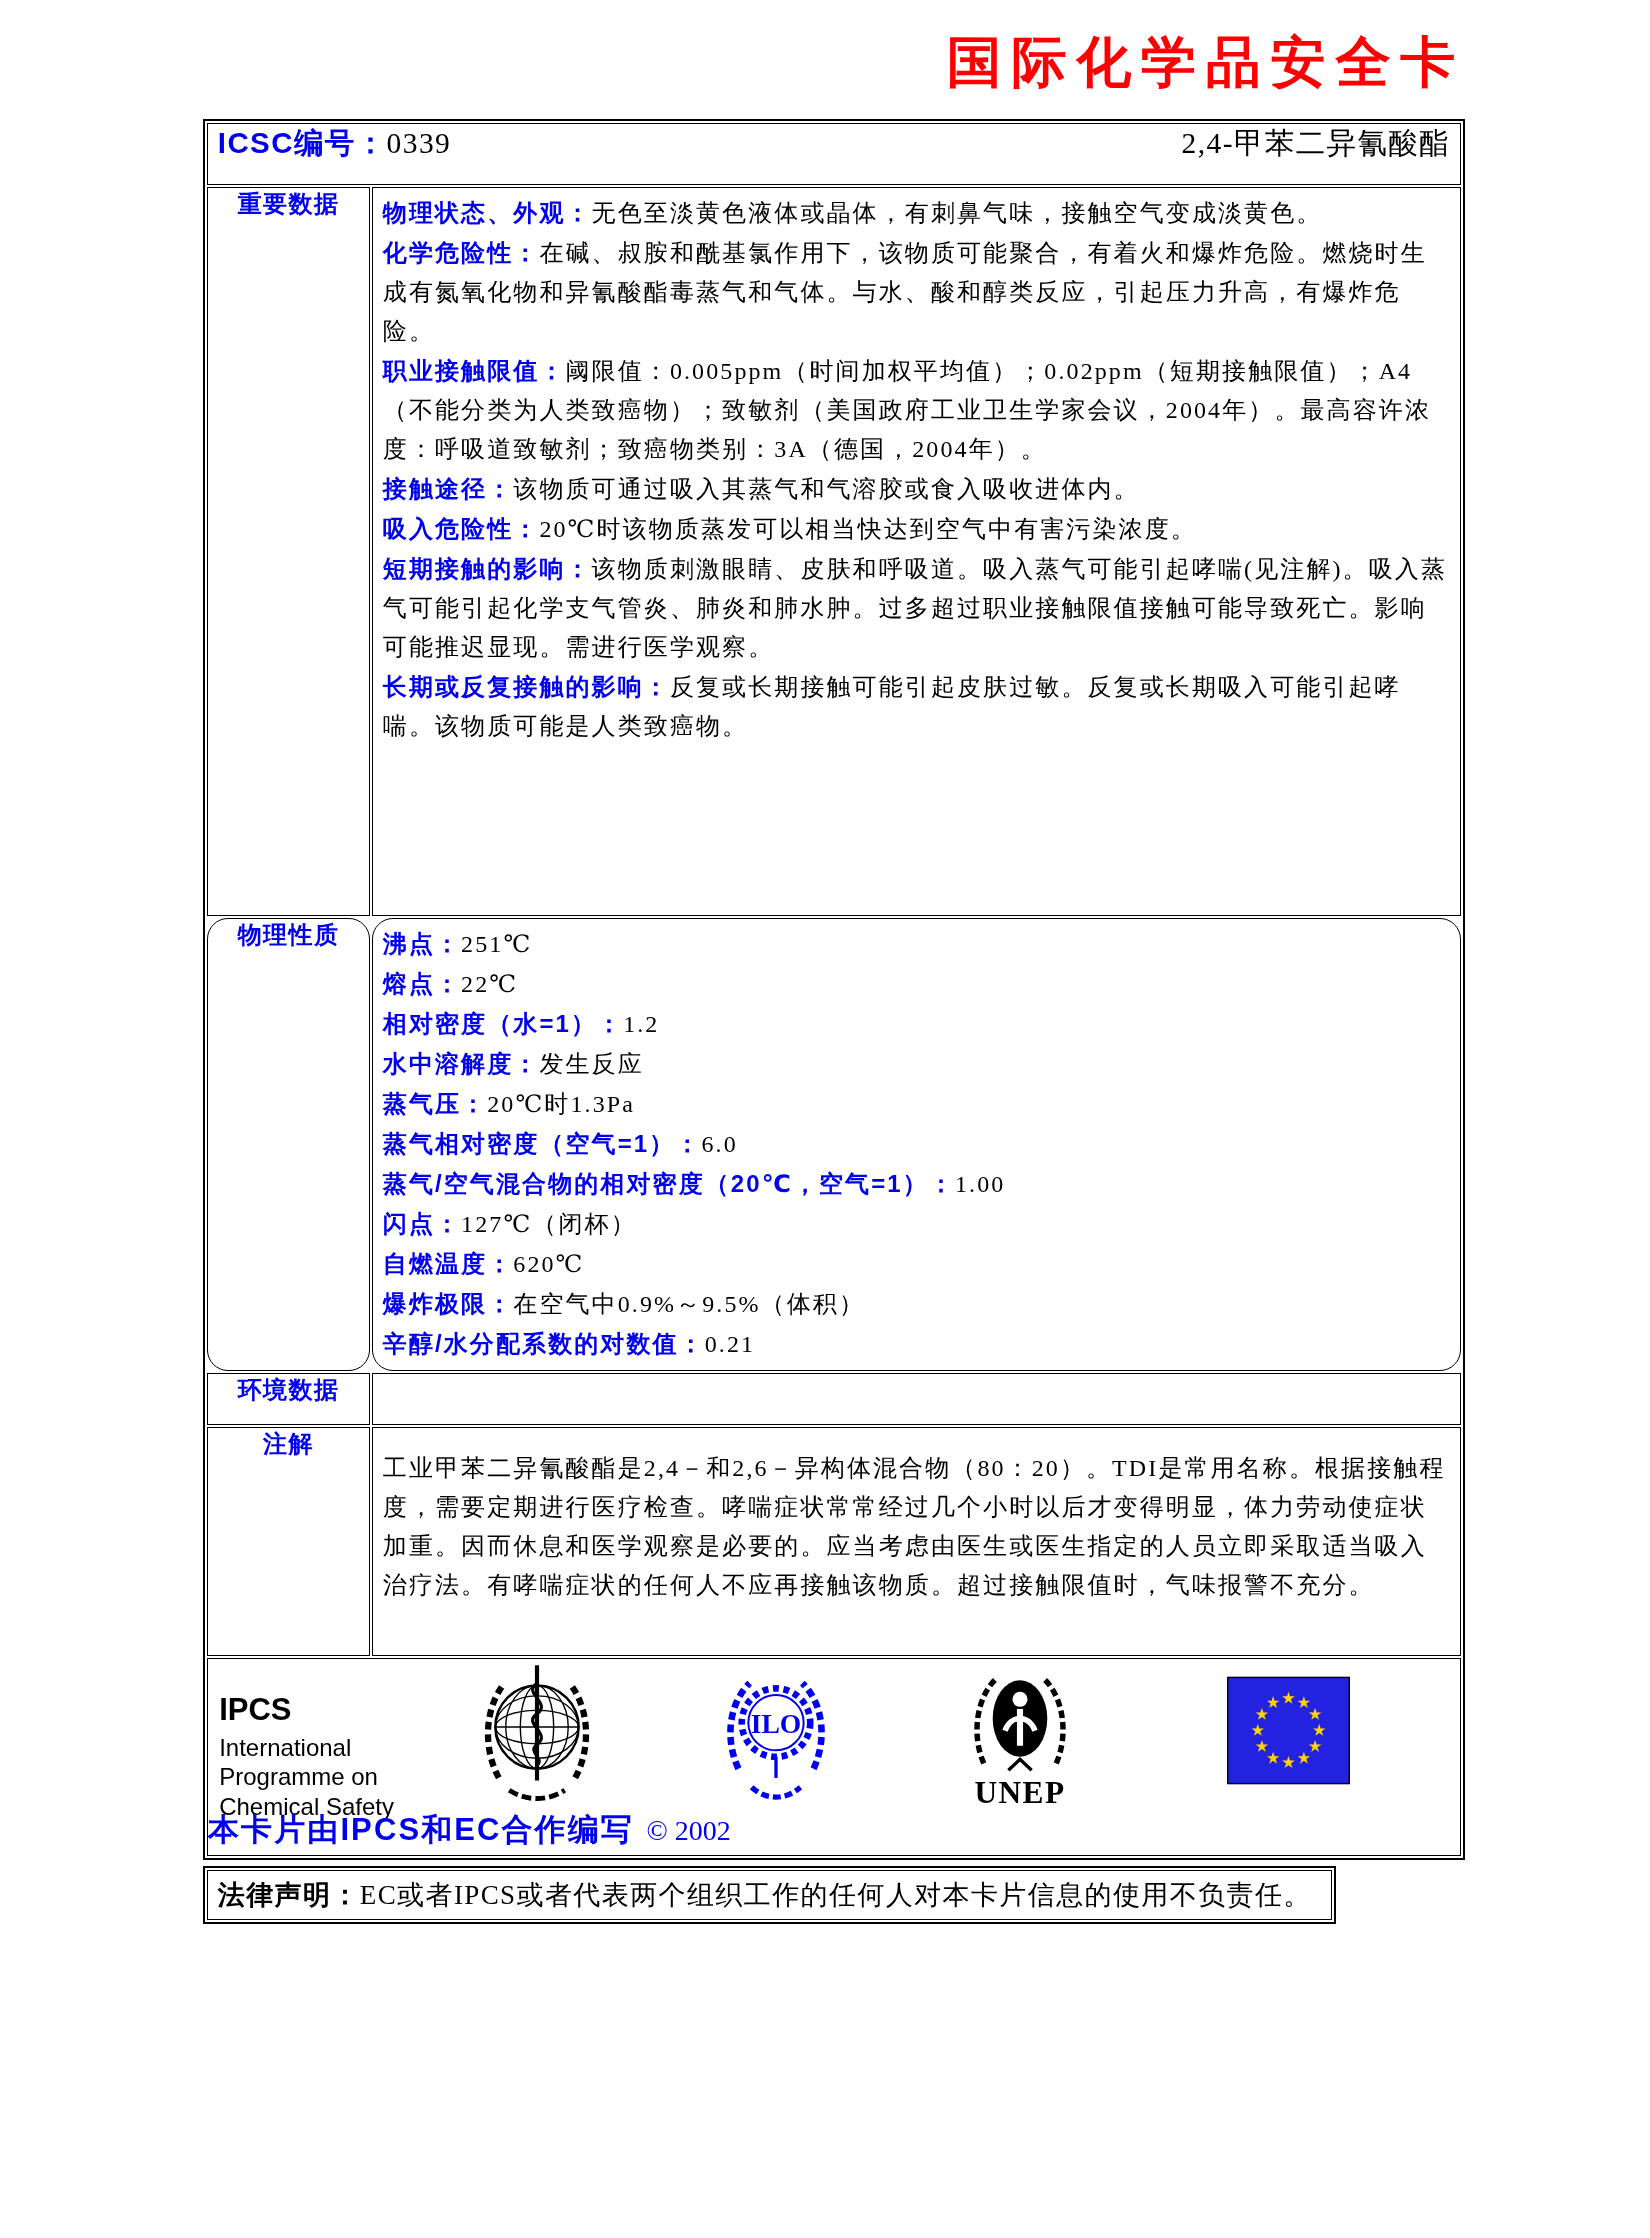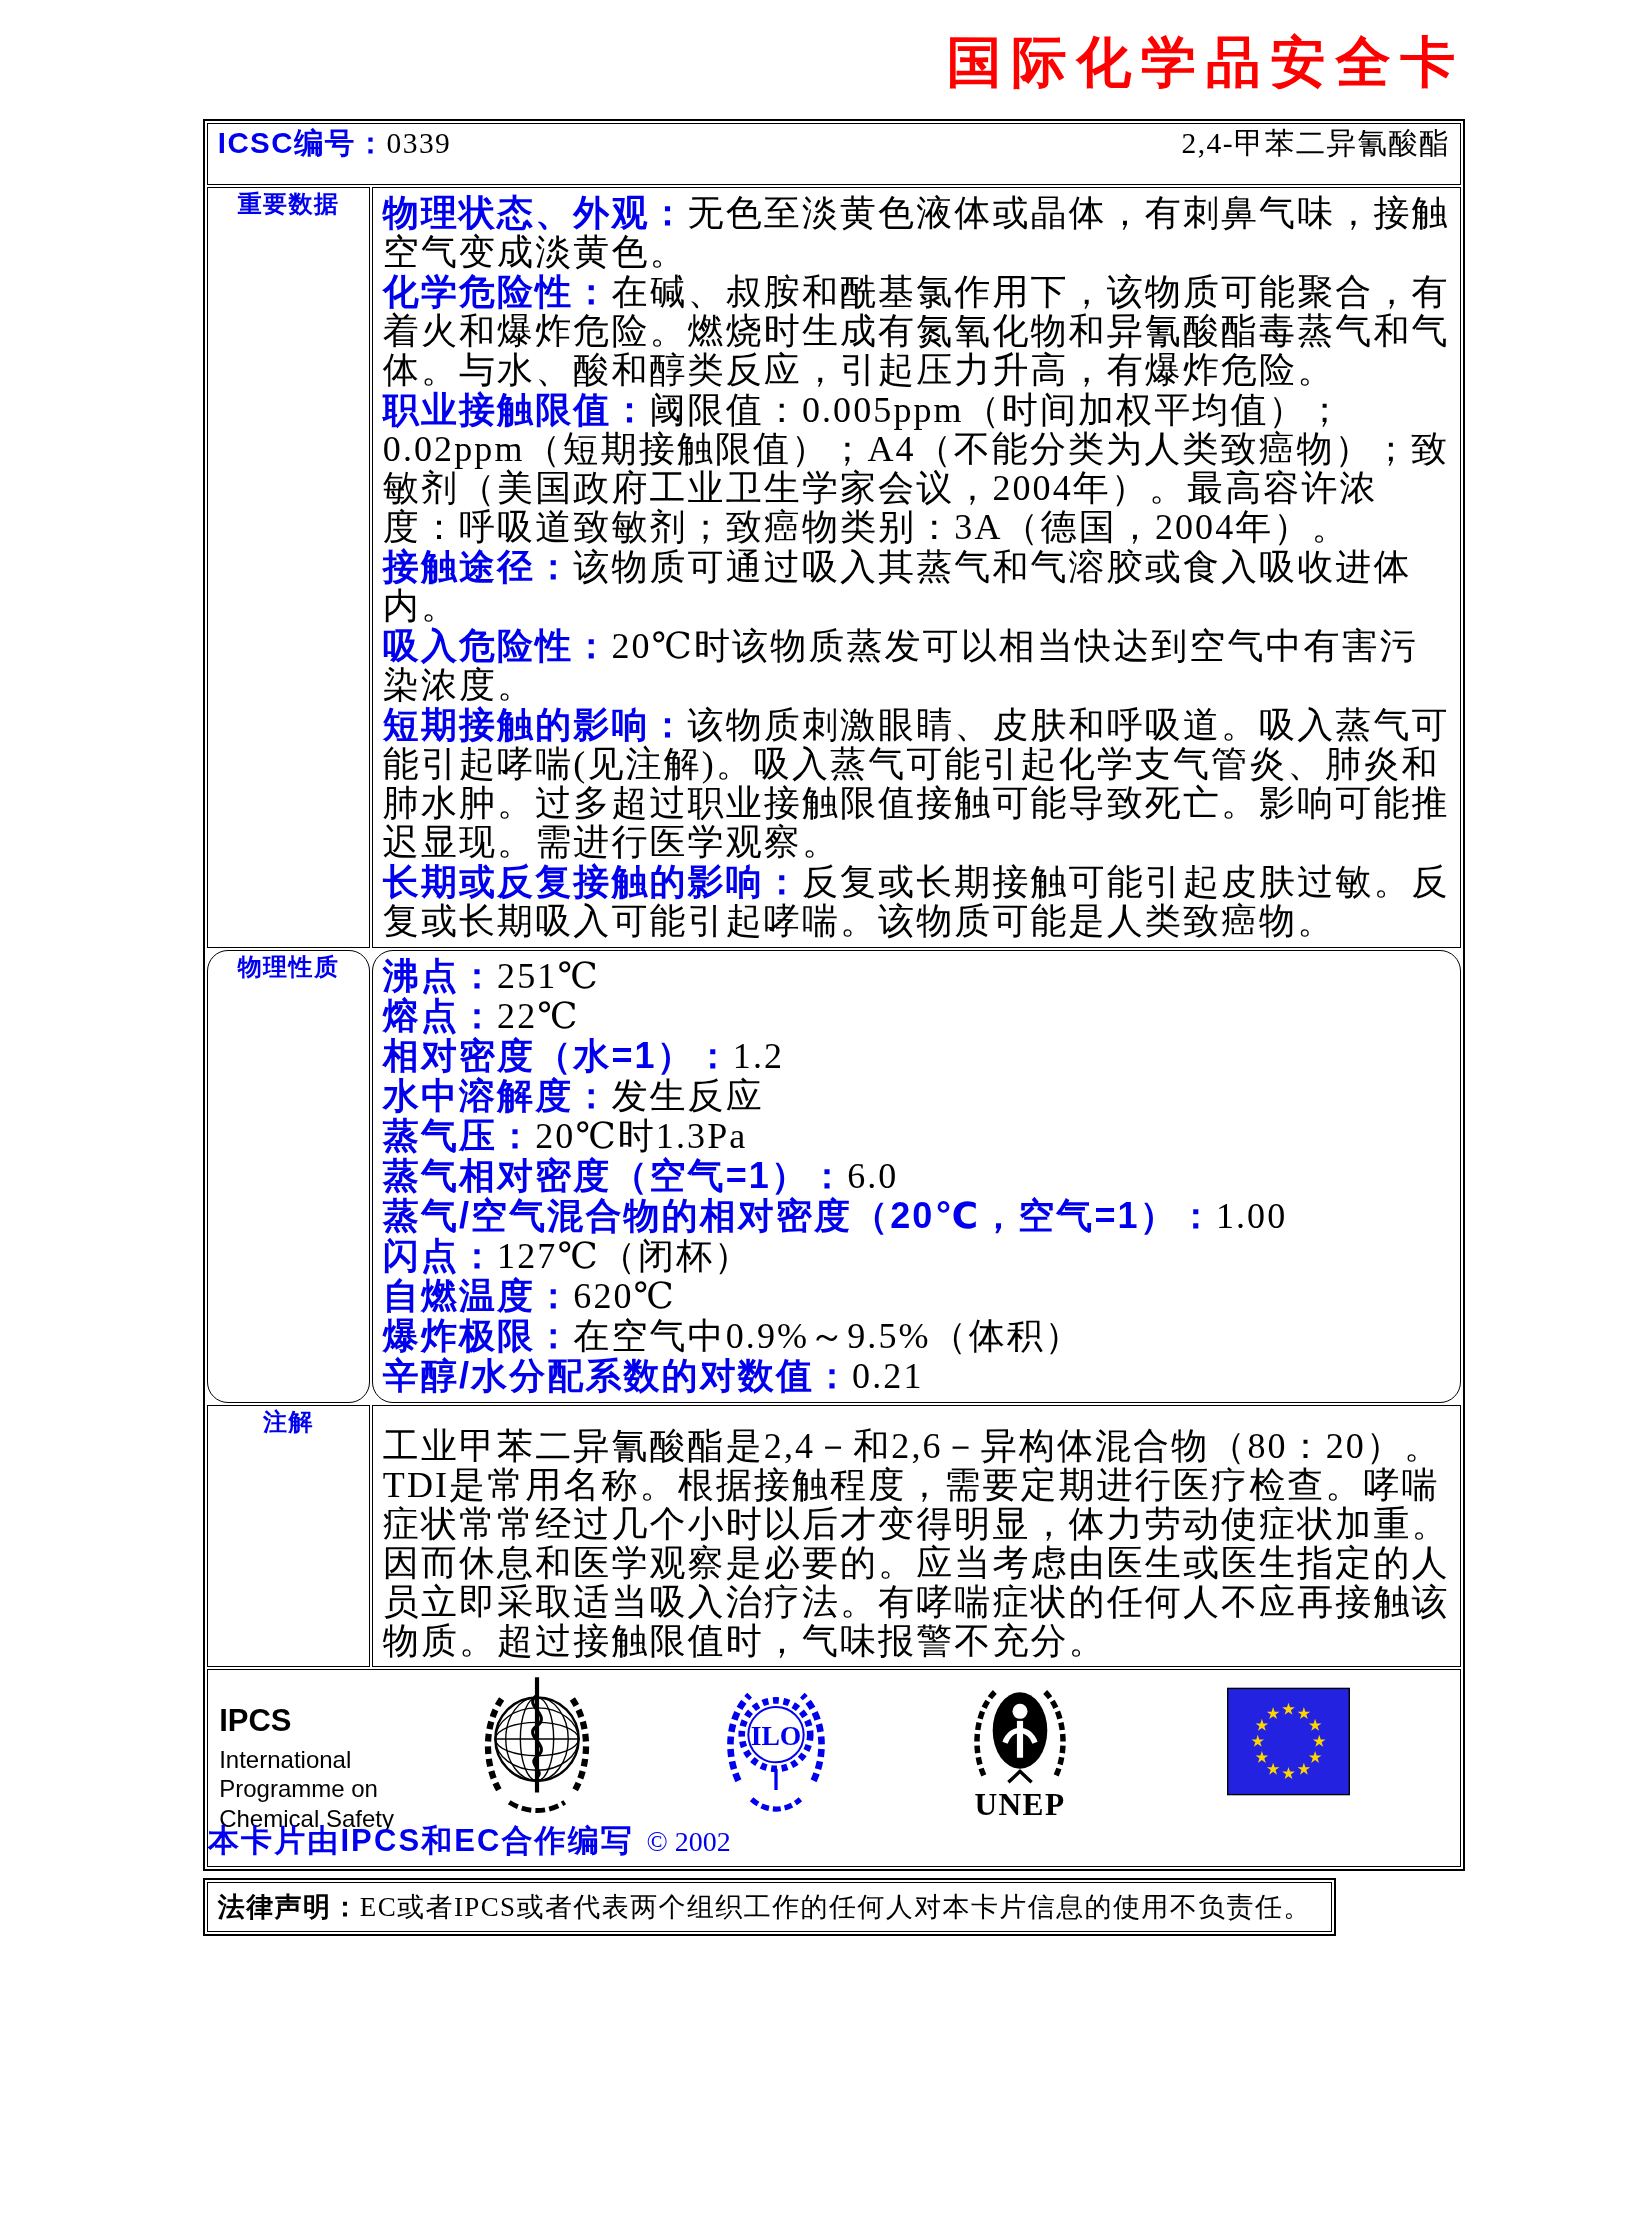--- a/index.html
+++ b/index.html
@@ -15,21 +15,21 @@
   .wrap{position:absolute;left:203px;top:0;width:1262px;}
   .title{margin-top:29.5px;margin-bottom:24px;text-align:right;
          color:var(--red);font-family:var(--sans);font-weight:bold;
          font-size:55px;line-height:65px;letter-spacing:9.8px;}
   table.card{width:1262px;border:2.1px solid var(--ink);
              border-collapse:separate;border-spacing:2.1px;background:#fff;}
   table.card td{border:1.4px solid var(--ink);background:#fff;vertical-align:top;}
   td.lblcol{width:163px;text-align:center;vertical-align:middle;
             color:var(--blue);font-family:var(--sans);font-weight:bold;
             font-size:24px;letter-spacing:1.4px;}
-  td.content{font-size:36px;line-height:39px;letter-spacing:2.1px;
+  td.content{font-size:24px;line-height:39px;letter-spacing:2.1px;
              padding:5.6px 9.8px;}
   .h{color:var(--blue);font-family:var(--sans);font-weight:bold;}
   .t{color:var(--ink);}
   .item{margin:0;}
   
   td.hdr{height:62px;vertical-align:middle;padding:0 9.8px;}
   .hdr-flex{display:flex;justify-content:space-between;align-items:center;
             font-size:29.5px;letter-spacing:1.4px;}
   .hdr-left .h{font-size:29.5px;}
   
@@ -106,20 +106,24 @@
         <div class="item"><span class="h">蒸气压：</span><span class="t">20℃时1.3Pa</span></div>
         <div class="item"><span class="h">蒸气相对密度（空气=1）：</span><span class="t">6.0</span></div>
         <div class="item"><span class="h">蒸气/空气混合物的相对密度（20℃，空气=1）：</span><span class="t">1.00</span></div>
         <div class="item"><span class="h">闪点：</span><span class="t">127℃（闭杯）</span></div>
         <div class="item"><span class="h">自燃温度：</span><span class="t">620℃</span></div>
         <div class="item"><span class="h">爆炸极限：</span><span class="t">在空气中0.9%～9.5%（体积）</span></div>
         <div class="item"><span class="h">辛醇/水分配系数的对数值：</span><span class="t">0.21</span></div>
       </td>
     </tr>
 
+    <tr class="r4">
+      <td class="lblcol">环境数据</td>
+      <td class="content"></td>
+    </tr>
 
     <tr class="r5">
       <td class="lblcol">注解</td>
       <td class="content">
         <span class="t">工业甲苯二异氰酸酯是2,4－和2,6－异构体混合物（80：20）。TDI是常用名称。根据接触程度，需要定期进行医疗检查。哮喘症状常常经过几个小时以后才变得明显，体力劳动使症状加重。因而休息和医学观察是必要的。应当考虑由医生或医生指定的人员立即采取适当吸入治疗法。有哮喘症状的任何人不应再接触该物质。超过接触限值时，气味报警不充分。</span>
       </td>
     </tr>
 
 
     <tr class="r7">

